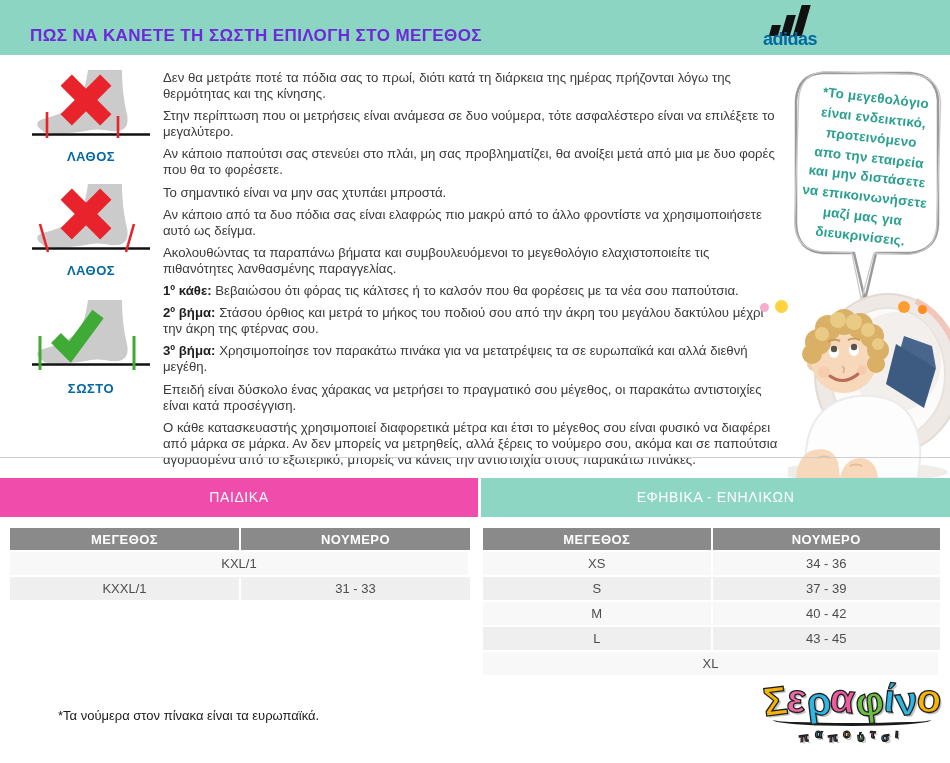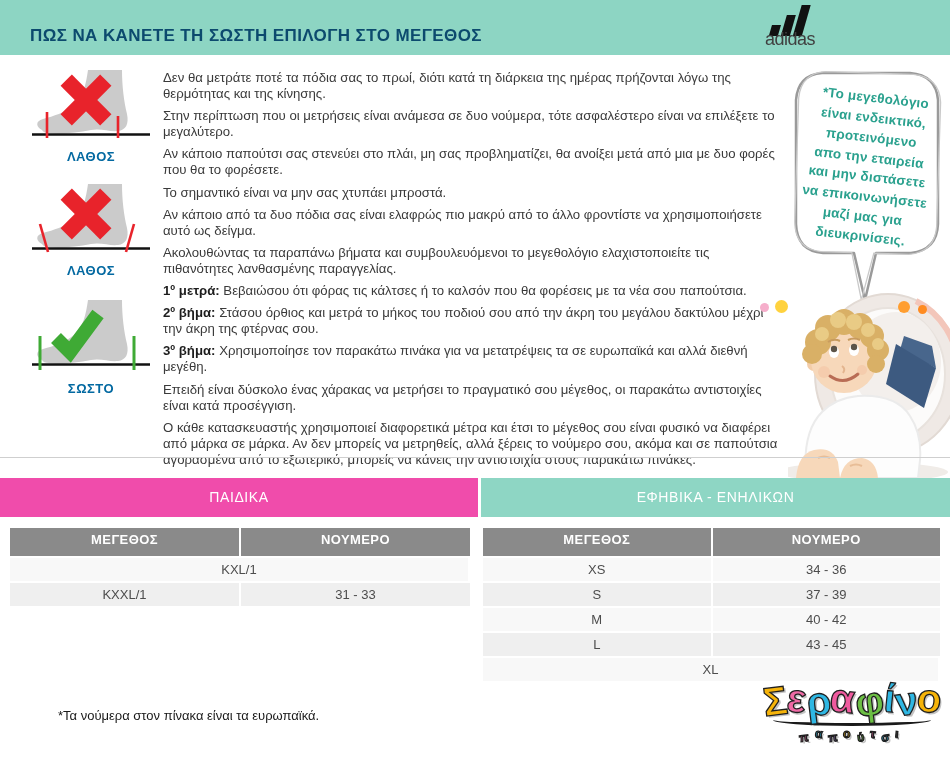--- a/index.html
+++ b/index.html
@@ -1,25 +1,25 @@
 <!DOCTYPE html>
 <html><head>
 <meta charset="utf-8">
 <style>
   html,body{margin:0;padding:0;background:#fff;}
   .page{position:relative;width:950px;height:763px;background:#fff;overflow:hidden;
         font-family:"Liberation Sans", sans-serif;color:#333;}
 
   
   .header{position:absolute;left:0;top:0;width:950px;height:55px;background:#8dd5c3;}
-  .header-title{position:absolute;left:30px;bottom:9px;color:#0c4a6e;font-size:17px;
+  .header-title{position:absolute;left:30px;bottom:9px;color:#6d28d9;font-size:17px;
         font-weight:600;letter-spacing:.4px;}
   .adidas{position:absolute;left:750px;top:4px;width:80px;text-align:center;cursor:pointer;}
   .adidas svg{display:block;margin:0 auto;}
-  .adidas-word{font-size:18px;font-weight:normal;color:#404040;letter-spacing:-.5px;margin-top:-7px;}
+  .adidas-word{font-size:18px;font-weight:bold;color:#0369a1;letter-spacing:-.5px;margin-top:-7px;}
 
   
   .foot-fig{position:absolute;left:32px;width:118px;text-align:center;}
   .foot-caption{font-size:13px;font-weight:bold;color:#0369a1;letter-spacing:.5px;margin-top:3px;}
 
   
   .textcol{position:absolute;left:163px;top:70px;width:616px;}
   .textcol p{margin:0 0 6px 0;font-size:13.2px;line-height:1.22;color:#3a3a3a;}
   .textcol b{color:#1d1d1d;}
 
@@ -36,21 +36,21 @@
   
   .banner{position:absolute;top:478px;height:39px;line-height:39px;text-align:center;
         color:#fff;font-size:14px;letter-spacing:.6px;}
   .banner.kids{left:0;width:478px;}
   .banner.adult{left:481px;width:469px;}
   .sizetable{position:absolute;top:528px;}
   .trow{display:flex;margin-bottom:2px;}
   .tcell{flex:1;text-align:center;}
   .tcell:first-child{margin-right:2px;}
   .thead .tcell{background:#8a8a8a;color:#fff;font-weight:bold;font-size:13px;
-        height:28px;line-height:24px;letter-spacing:.4px;}
+        height:22px;line-height:24px;letter-spacing:.4px;}
   .trow.odd .tcell{background:#f8f8f8;}
   .trow.even .tcell{background:#efefef;}
   .trow.odd .tcell,.trow.even .tcell{height:23px;line-height:23px;font-size:13px;color:#4d4d4d;}
 
   
   .footnote{position:absolute;left:58px;top:708px;font-size:13px;color:#1a1a1a;}
   .serafino{position:absolute;left:756px;top:680px;width:192px;text-align:center;cursor:pointer;}
   .s-main{font-size:40px;font-weight:800;line-height:1;}
   .s-letter{display:inline-block;-webkit-text-stroke:1.3px #1f1f1f;
         text-shadow:2px 2px 0 rgba(40,40,40,.28);}
@@ -119,21 +119,21 @@
     <figcaption class="foot-caption">ΣΩΣΤΟ</figcaption>
   </figure>
 
   <div class="textcol">
       <p>Δεν θα μετράτε ποτέ τα πόδια σας το πρωί, διότι κατά τη διάρκεια της ημέρας πρήζονται λόγω της θερμότητας και της κίνησης.</p>
       <p>Στην περίπτωση που οι μετρήσεις είναι ανάμεσα σε δυο νούμερα, τότε ασφαλέστερο είναι να επιλέξετε το μεγαλύτερο.</p>
       <p>Αν κάποιο παπούτσι σας στενεύει στο πλάι, μη σας προβληματίζει, θα ανοίξει μετά από μια με δυο φορές που θα το φορέσετε.</p>
       <p>Το σημαντικό είναι να μην σας χτυπάει μπροστά.</p>
       <p>Αν κάποιο από τα δυο πόδια σας είναι ελαφρώς πιο μακρύ από το άλλο φροντίστε να χρησιμοποιήσετε αυτό ως δείγμα.</p>
       <p>Ακολουθώντας τα παραπάνω βήματα και συμβουλευόμενοι το μεγεθολόγιο ελαχιστοποιείτε τις πιθανότητες λανθασμένης παραγγελίας.</p>
-      <p><b>1º μετρά: </b>Βεβαιώσου ότι φόρας τις κάλτσες ή το καλσόν που θα φορέσεις με τα νέα σου παπούτσια.</p>
+      <p><b>1º κάθε: </b>Βεβαιώσου ότι φόρας τις κάλτσες ή το καλσόν που θα φορέσεις με τα νέα σου παπούτσια.</p>
       <p><b>2º βήμα: </b>Στάσου όρθιος και μετρά το μήκος του ποδιού σου από την άκρη του μεγάλου δακτύλου μέχρι την άκρη της φτέρνας σου.</p>
       <p><b>3º βήμα: </b>Χρησιμοποίησε τον παρακάτω πινάκα για να μετατρέψεις τα σε ευρωπαϊκά και αλλά διεθνή μεγέθη.</p>
       <p>Επειδή είναι δύσκολο ένας χάρακας να μετρήσει το πραγματικό σου μέγεθος, οι παρακάτω αντιστοιχίες είναι κατά προσέγγιση.</p>
       <p>Ο κάθε κατασκευαστής χρησιμοποιεί διαφορετικά μέτρα και έτσι το μέγεθος σου είναι φυσικό να διαφέρει από μάρκα σε μάρκα. Αν δεν μπορείς να μετρηθείς, αλλά ξέρεις το νούμερο σου, ακόμα και σε παπούτσια αγορασμένα από το εξωτερικό, μπορείς να κάνεις την αντιστοιχία στους παρακάτω πινάκες.</p>
     </div>
 
   <svg class="bubble-svg" width="160" height="246" viewBox="0 0 160 246">
     <path d="M34,9 H122 Q148,11 150,36 V160 Q149,186 123,189 H88 L77,236 L66,189 H35 Q9,187 8,160 V36 Q10,11 34,9 Z" fill="#ffffff" stroke="#9a9a9a" stroke-width="2.5" stroke-linejoin="round"></path>
     <path d="M34,9 H122 Q148,11 150,36 V160 Q149,186 123,189 H88 L77,236 L66,189 H35 Q9,187 8,160 V36 Q10,11 34,9 Z" fill="none" stroke="#c9c9c9" stroke-width="1.3" transform="rotate(1.8 78 120)"></path>
   </svg>

